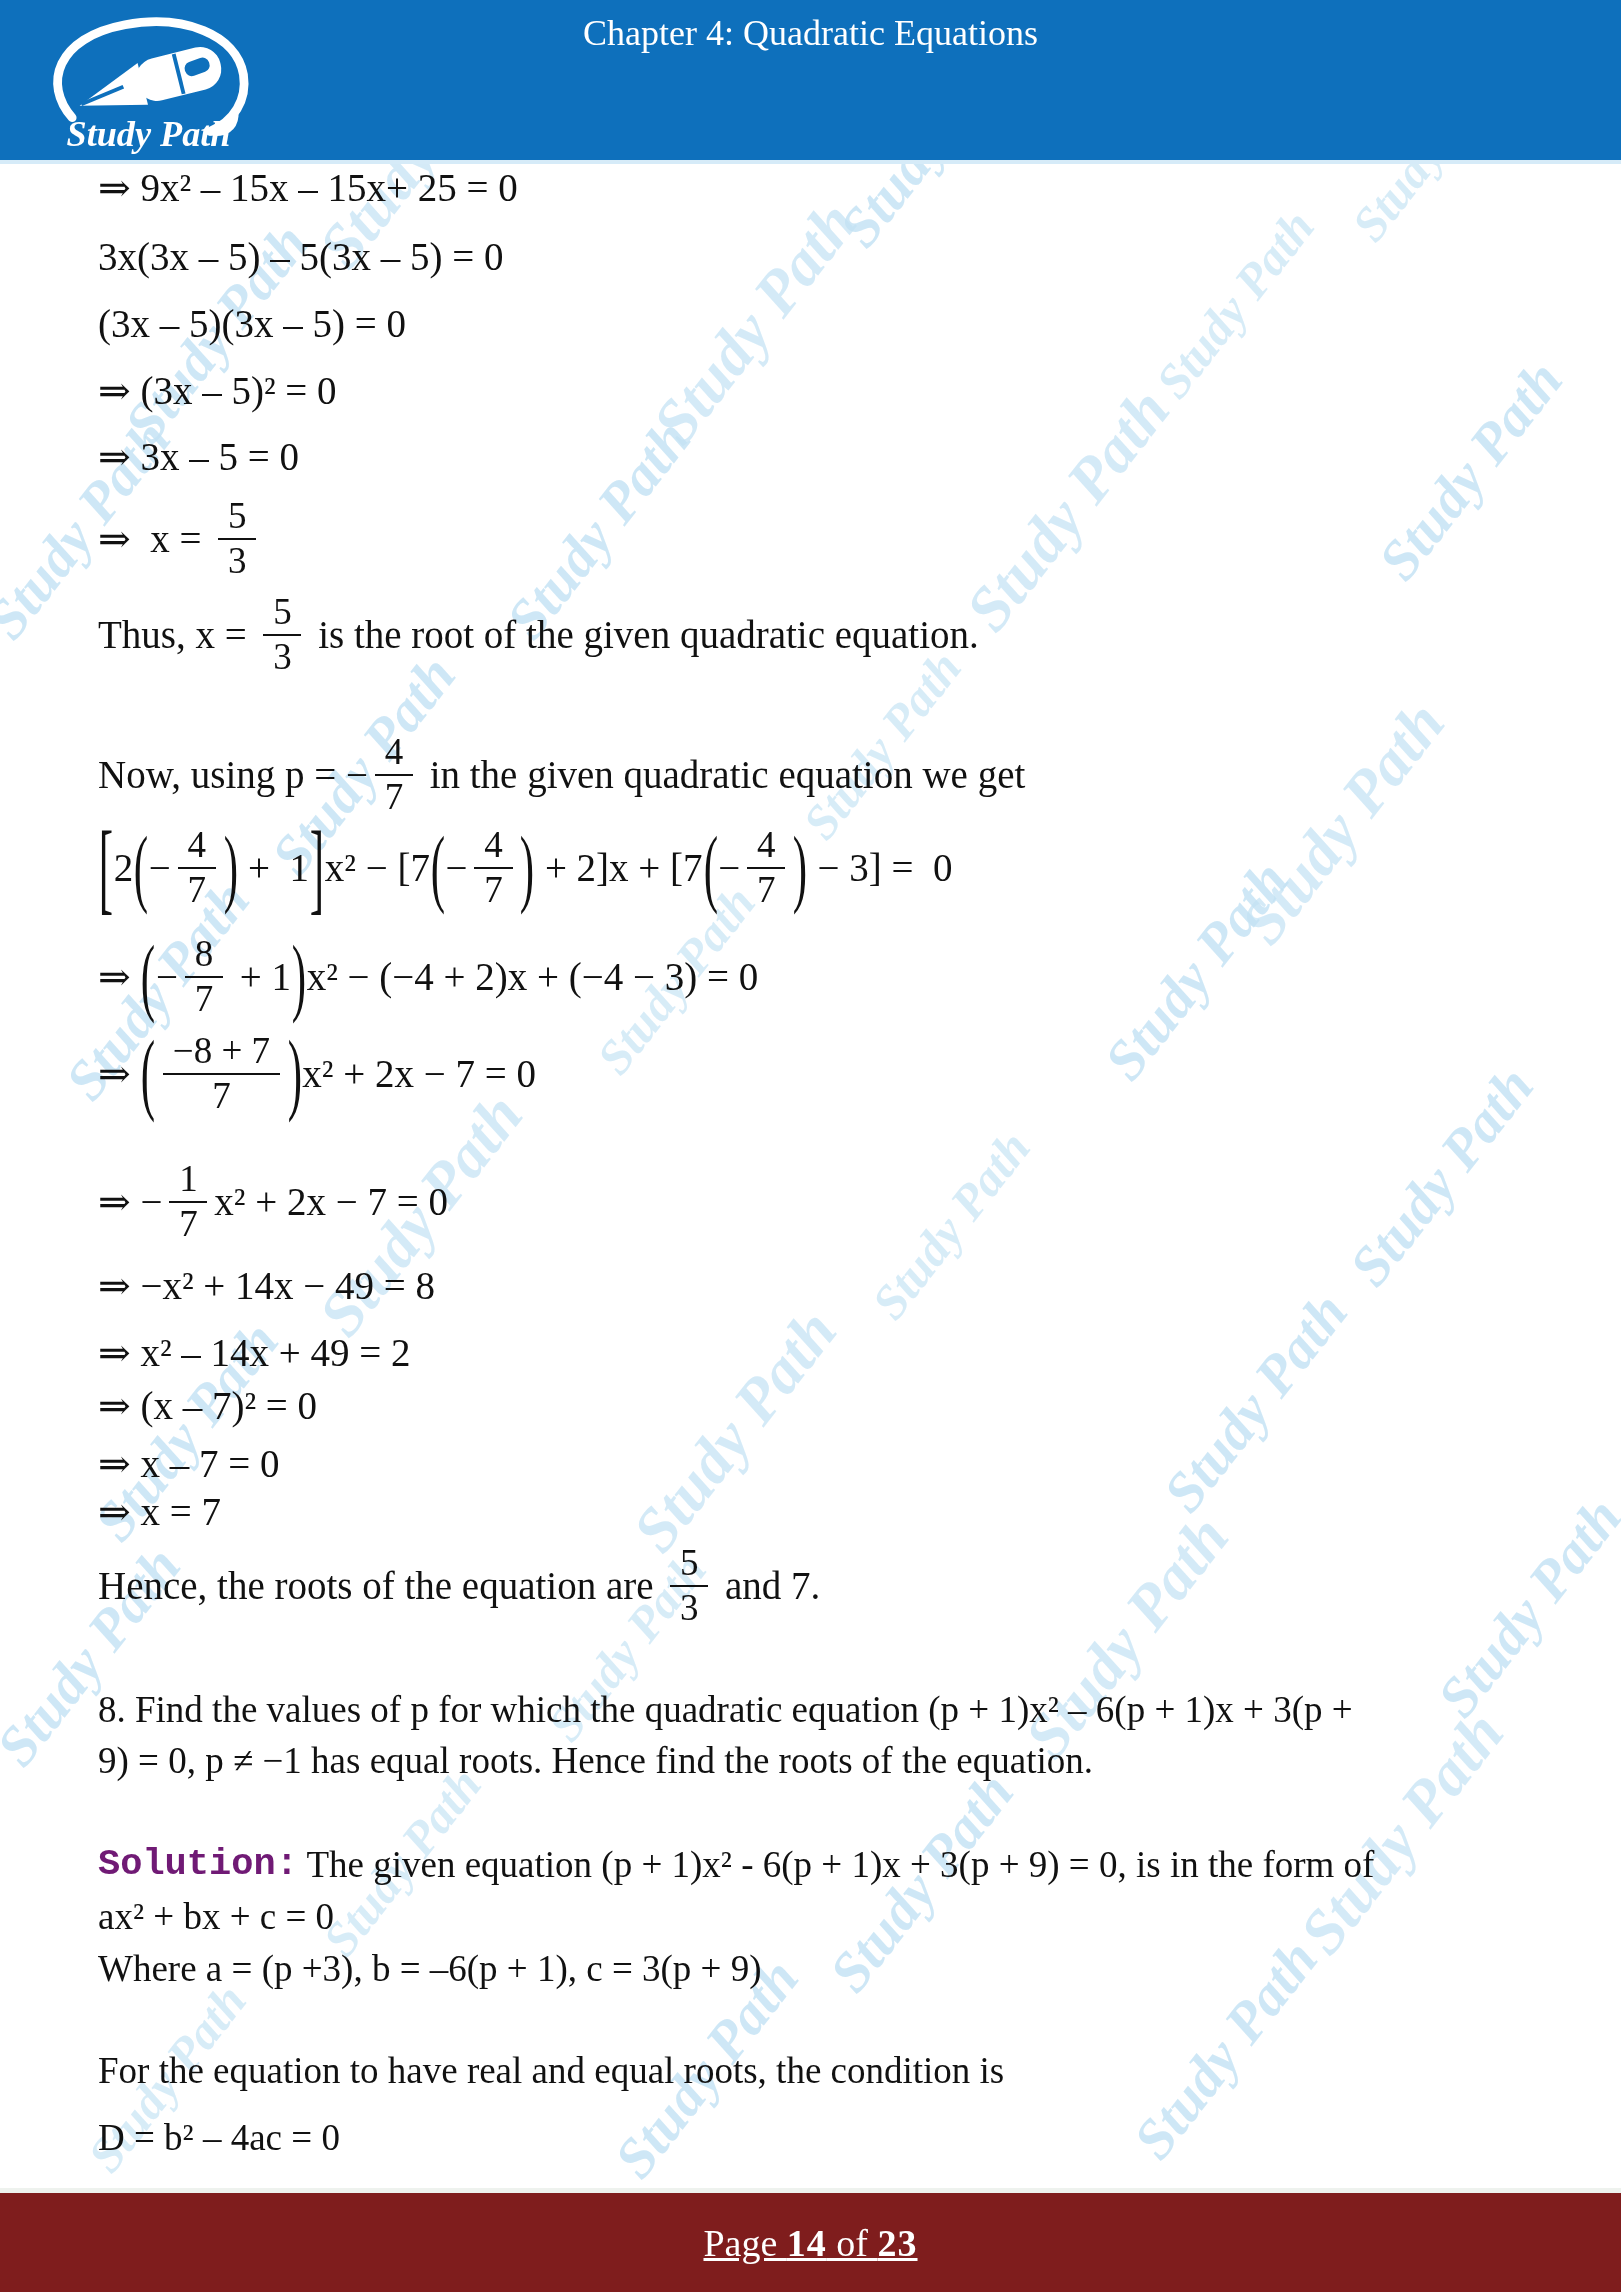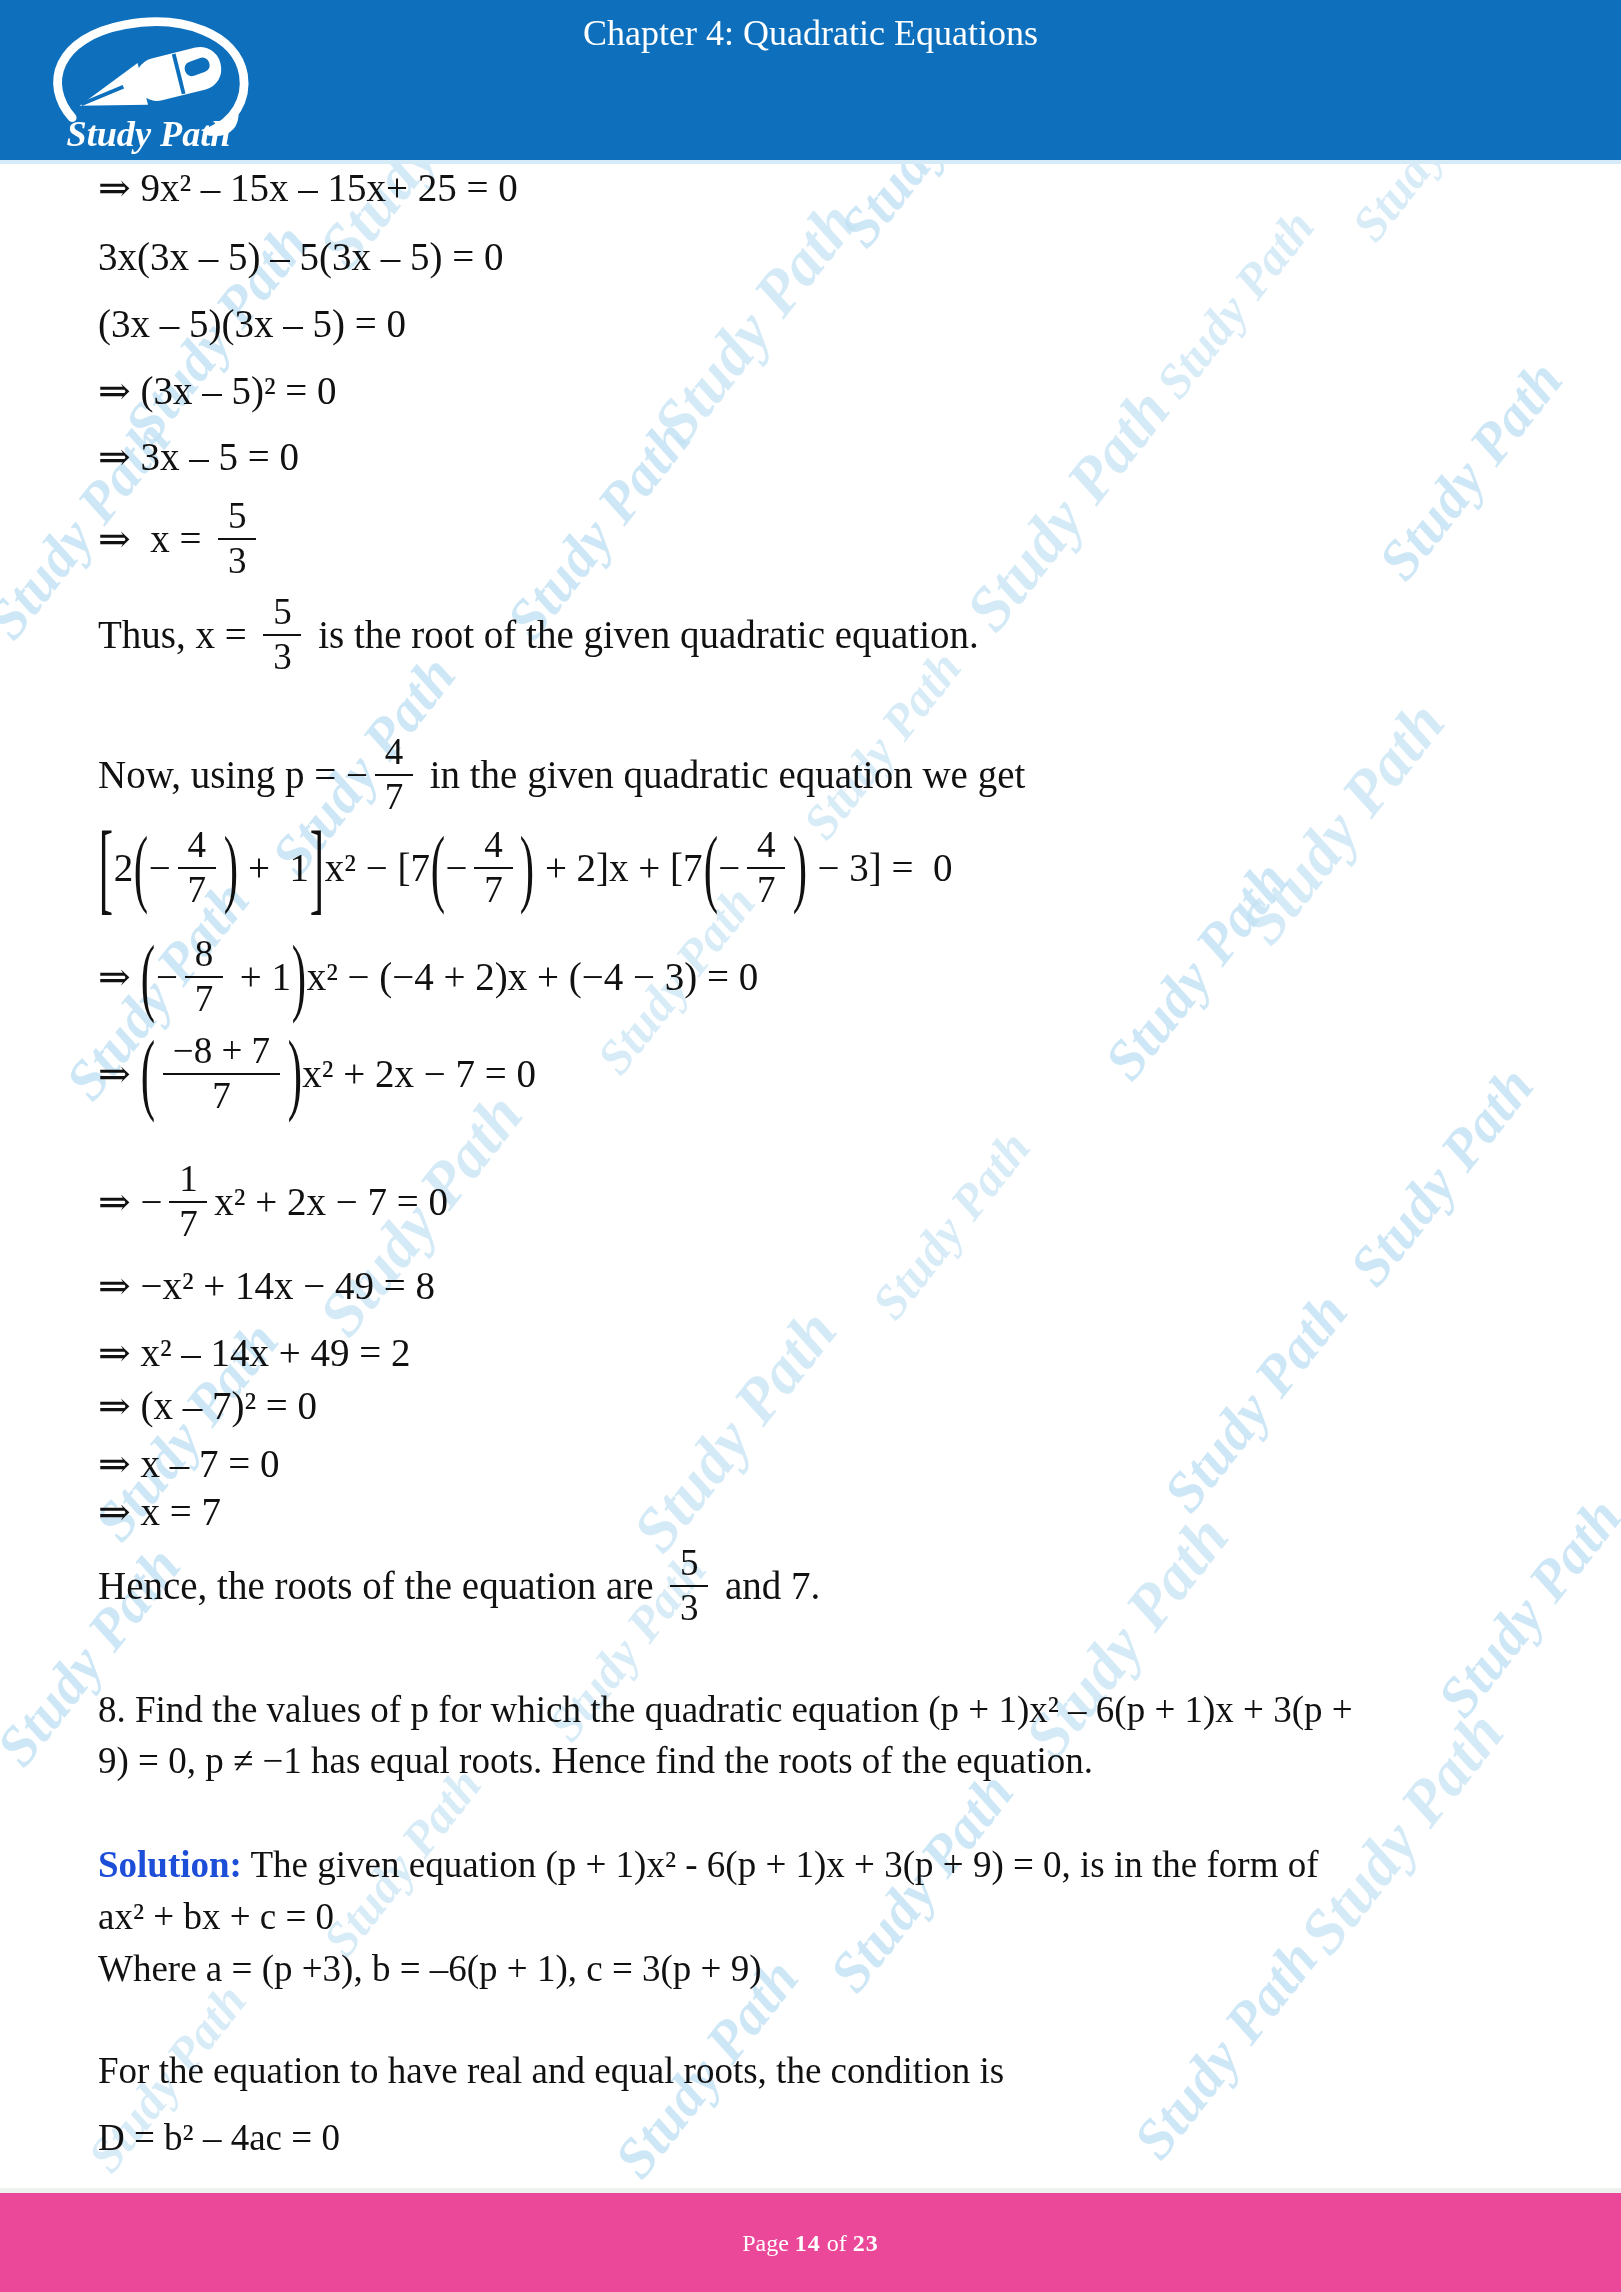--- a/index.html
+++ b/index.html
@@ -35,27 +35,27 @@
   .line .txt{white-space:pre;}
   .frac{
     display:inline-flex;flex-direction:column;align-items:center;
     font-size:37px;line-height:1.1;margin:0 6.9px;text-align:center;
   }
   .frac .num{padding:0 9.8px 1px;border-bottom:2.9px solid #111;}
   .frac .den{padding-top:1px;}
   .bigd{display:inline-block;font-size:41px;line-height:1;font-weight:400;padding:0 1px;}
   .para{font-size:37px;line-height:49px;}
   .q8{font-weight:normal;}
-  .sol-label{color:#1d4ed8;font-weight:bold;}
+  .sol-label{color:#701a75;font-weight:bold;font-family:Liberation Mono, monospace;}
   
   .ftr{
     position:absolute;left:0;bottom:0;width:100%;height:100px;
-    background:#ec4899;border-top:5.9px solid #eef2ee;z-index:3;
+    background:#7f1d1d;border-top:5.9px solid #eef2ee;z-index:3;
     display:flex;align-items:center;justify-content:center;
-    color:#fff;font-size:24px;
+    color:#fff;font-size:38px;text-decoration:underline;
   }
   .ftr .pagenum{font-weight:bold;letter-spacing:1px;}
   .ftr span{white-space:pre;}
 </style>
 </head>
 <body>
 
 <div class="page">
 
   <header class="hdr">

